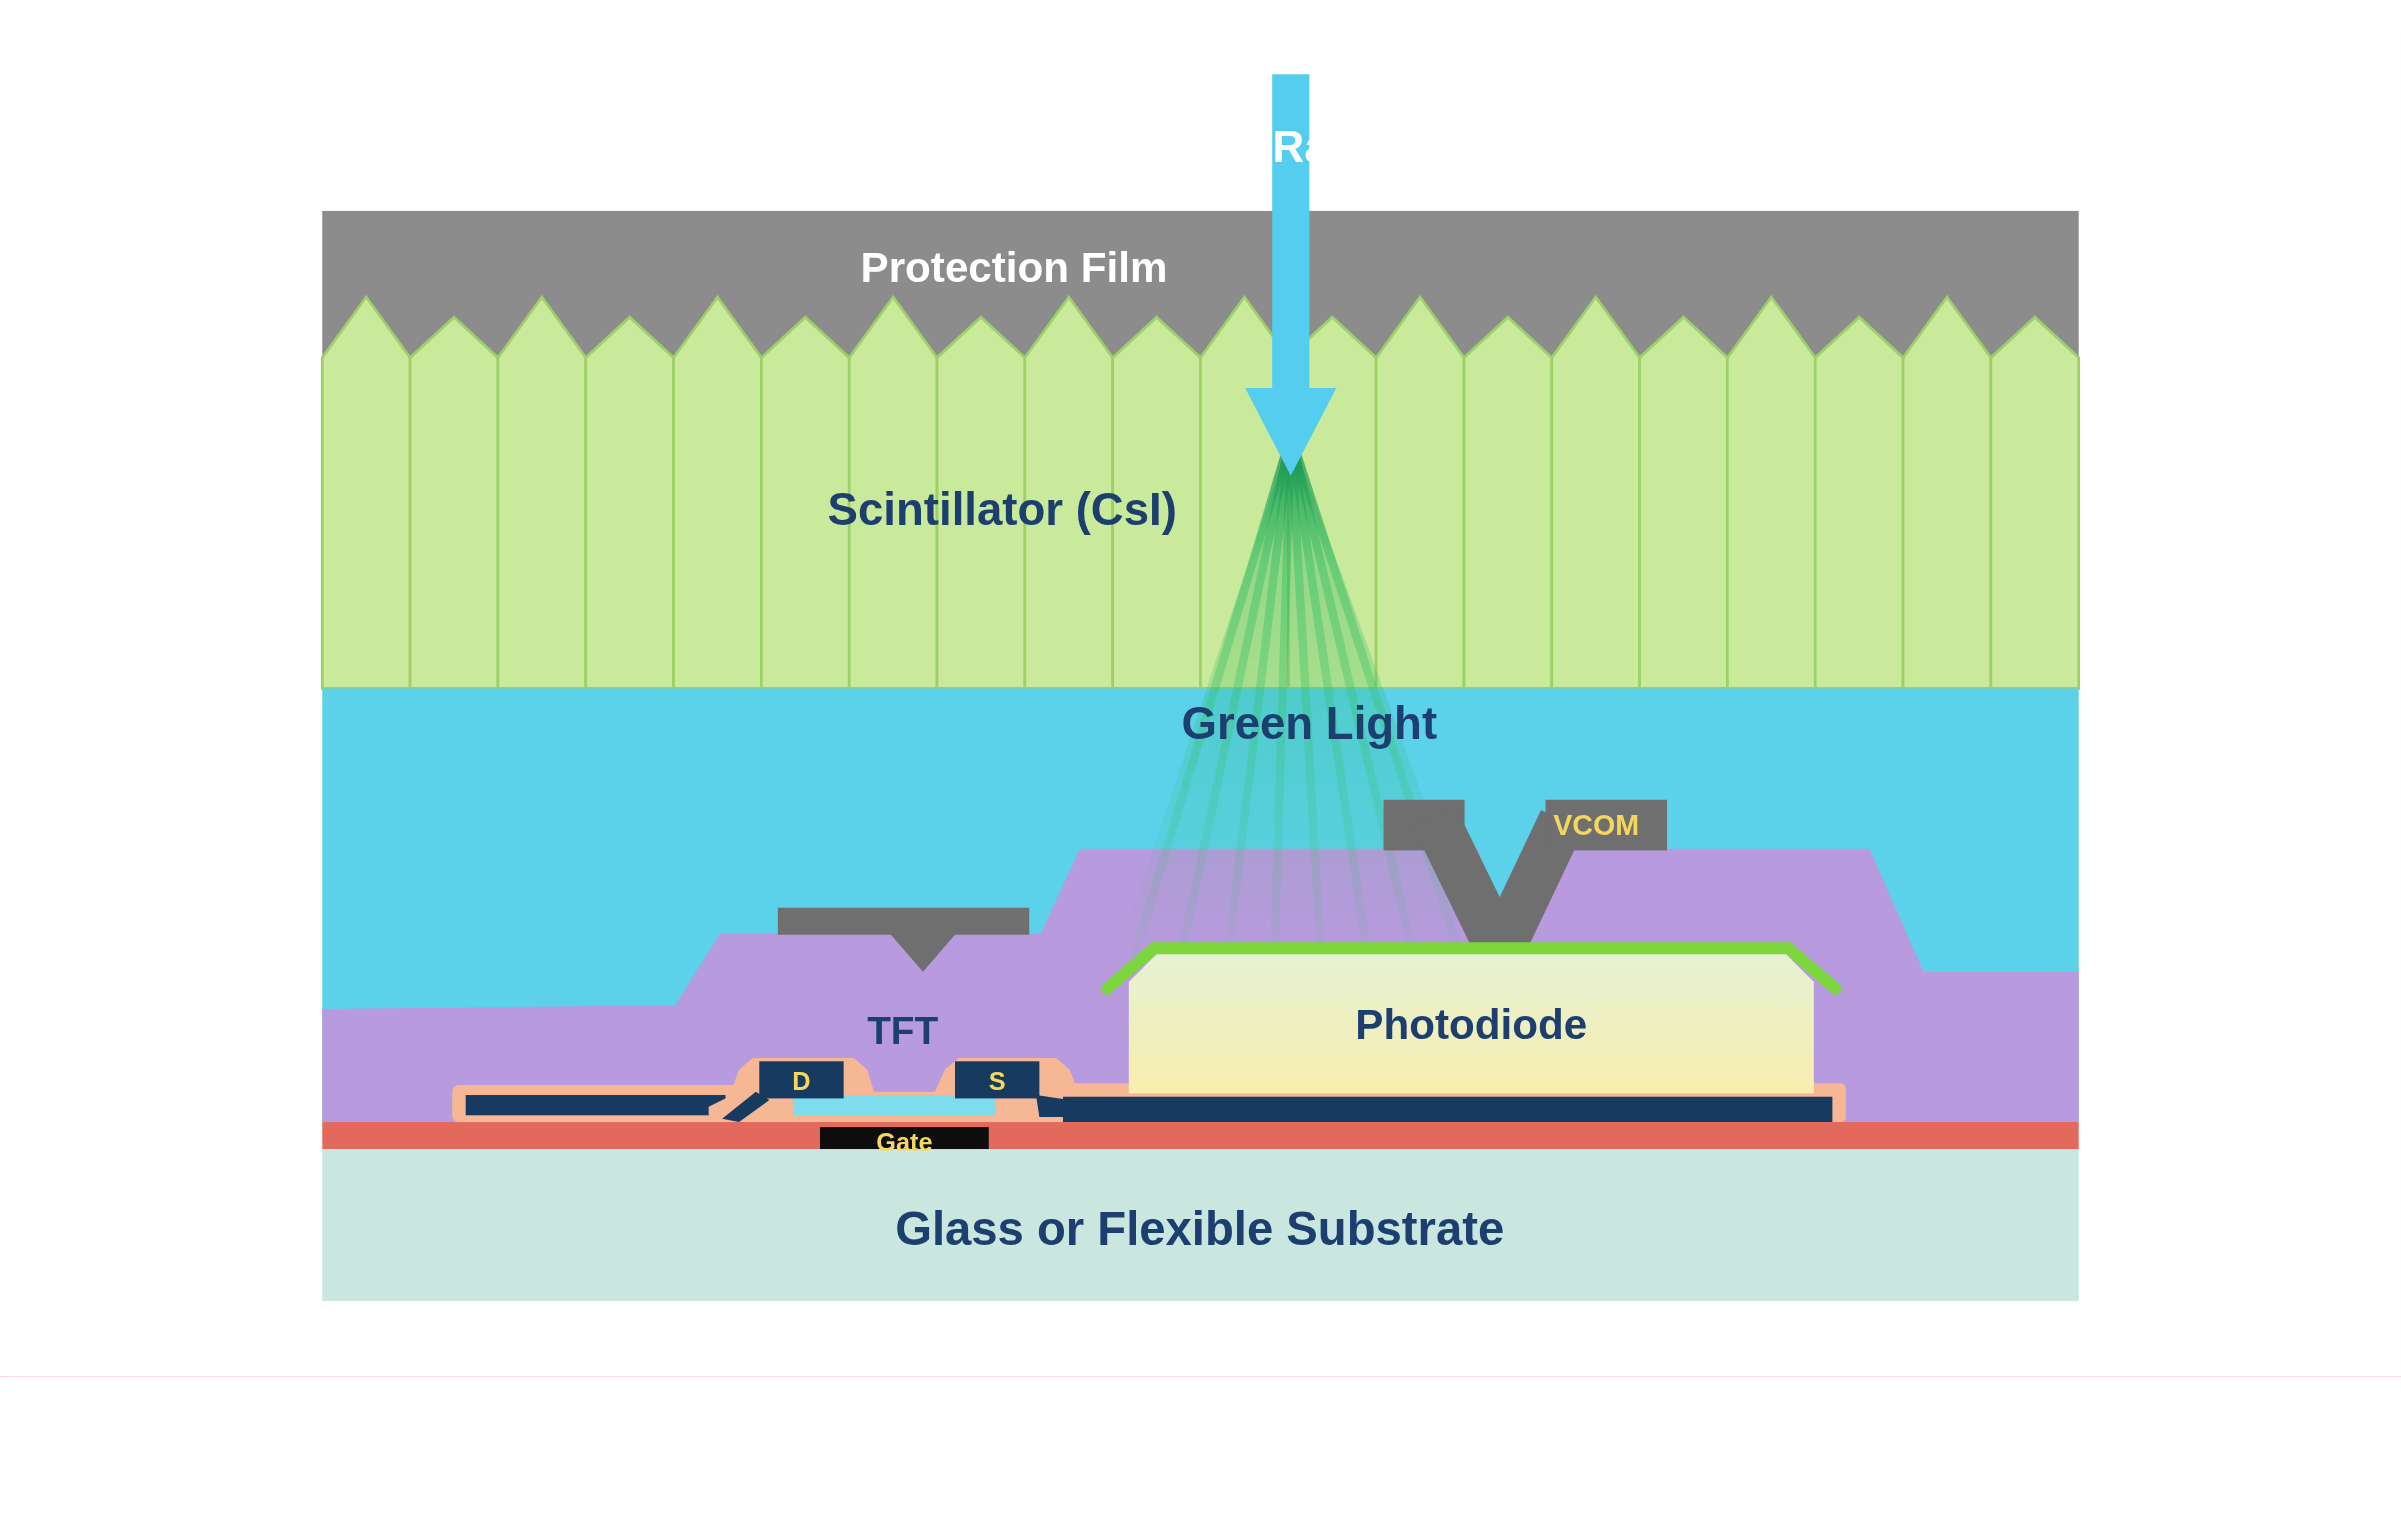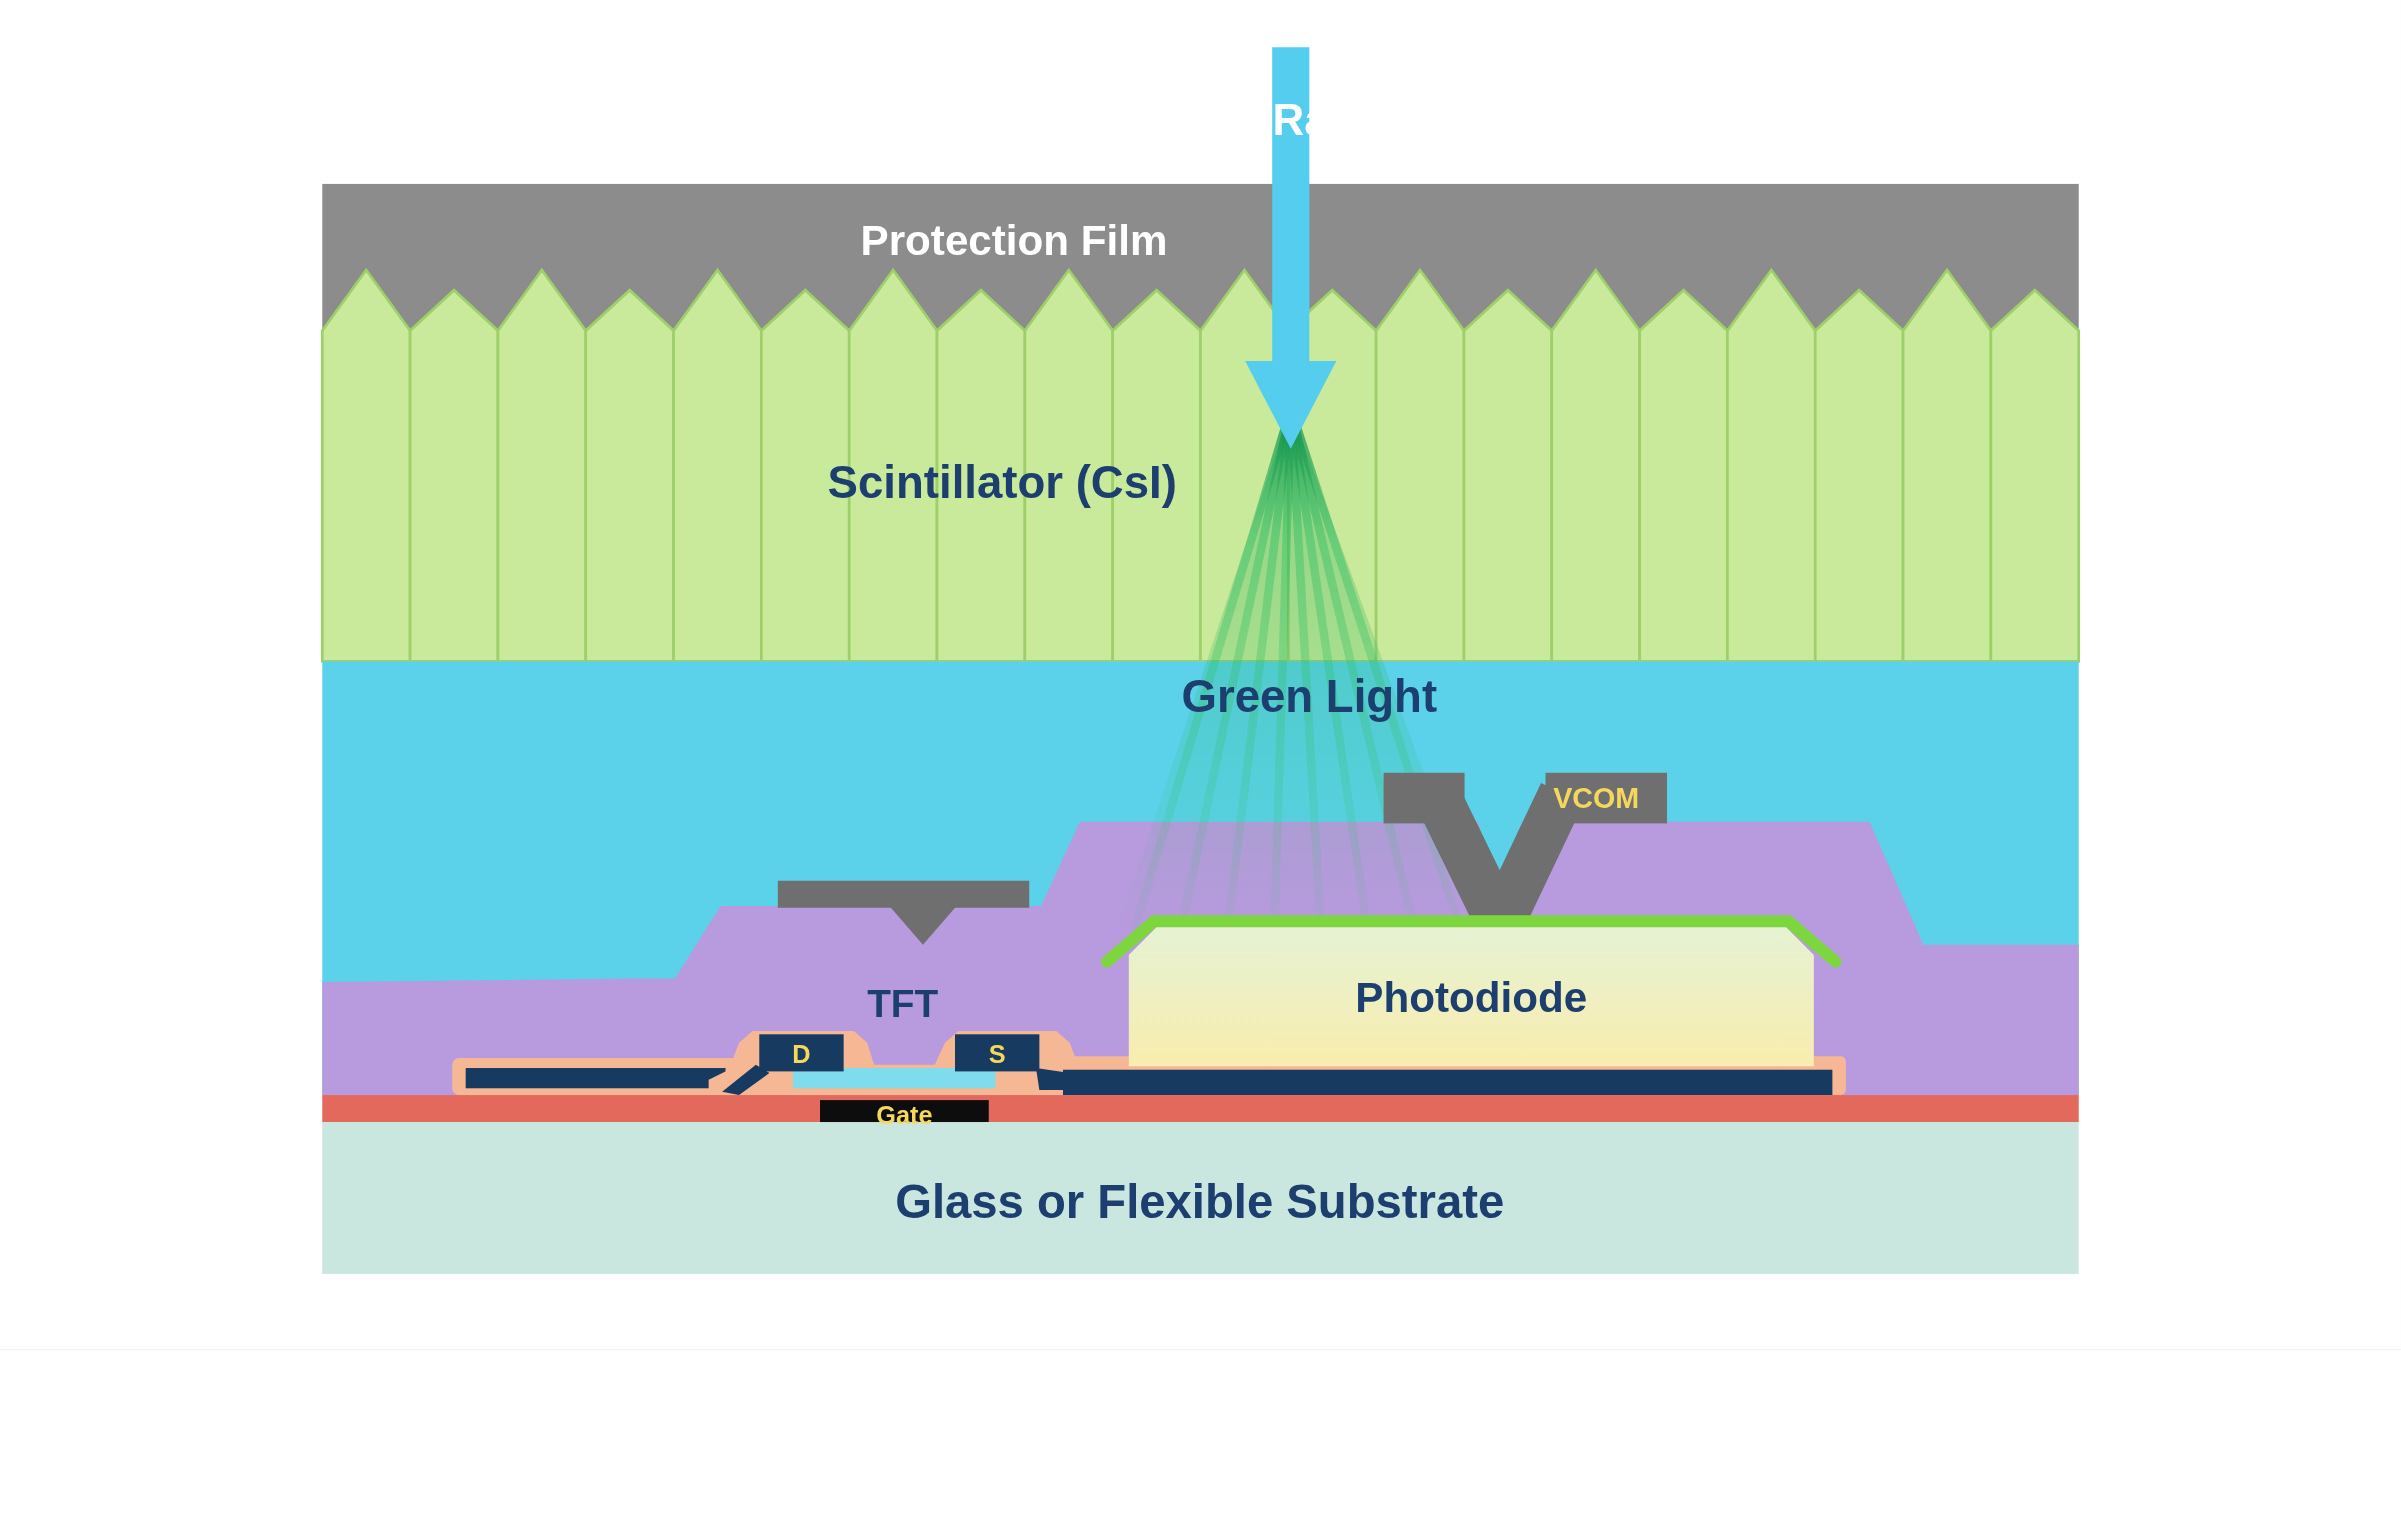--- a/index.html
+++ b/index.html
@@ -1,16 +1,16 @@
 <!DOCTYPE html>
 <html style="font-size:7.7px"><head>
 <meta charset="utf-8">
 <style>
   html,body{margin:0;padding:0;background:#ffffff;}
-  .stage{width:100vw;background:#f9a8d4;}
+  .stage{width:100vw;background:#ef4444;margin-top:27px;}
   svg{display:block;width:100%;height:auto;}
   text{font-family:"Liberation Sans", sans-serif;font-weight:bold;}
   .lbl-navy{fill:#1c3f70;}
   .lbl-white{fill:#ffffff;}
   .lbl-yellow{fill:#f5d75e;}
   .mid{text-anchor:middle;}
   #columns path{fill:#c9ea9a;stroke:#9ed06a;stroke-width:1.6;}
   #rays line{stroke:url(#rayStroke);stroke-width:5;}
 </style>
 </head>

